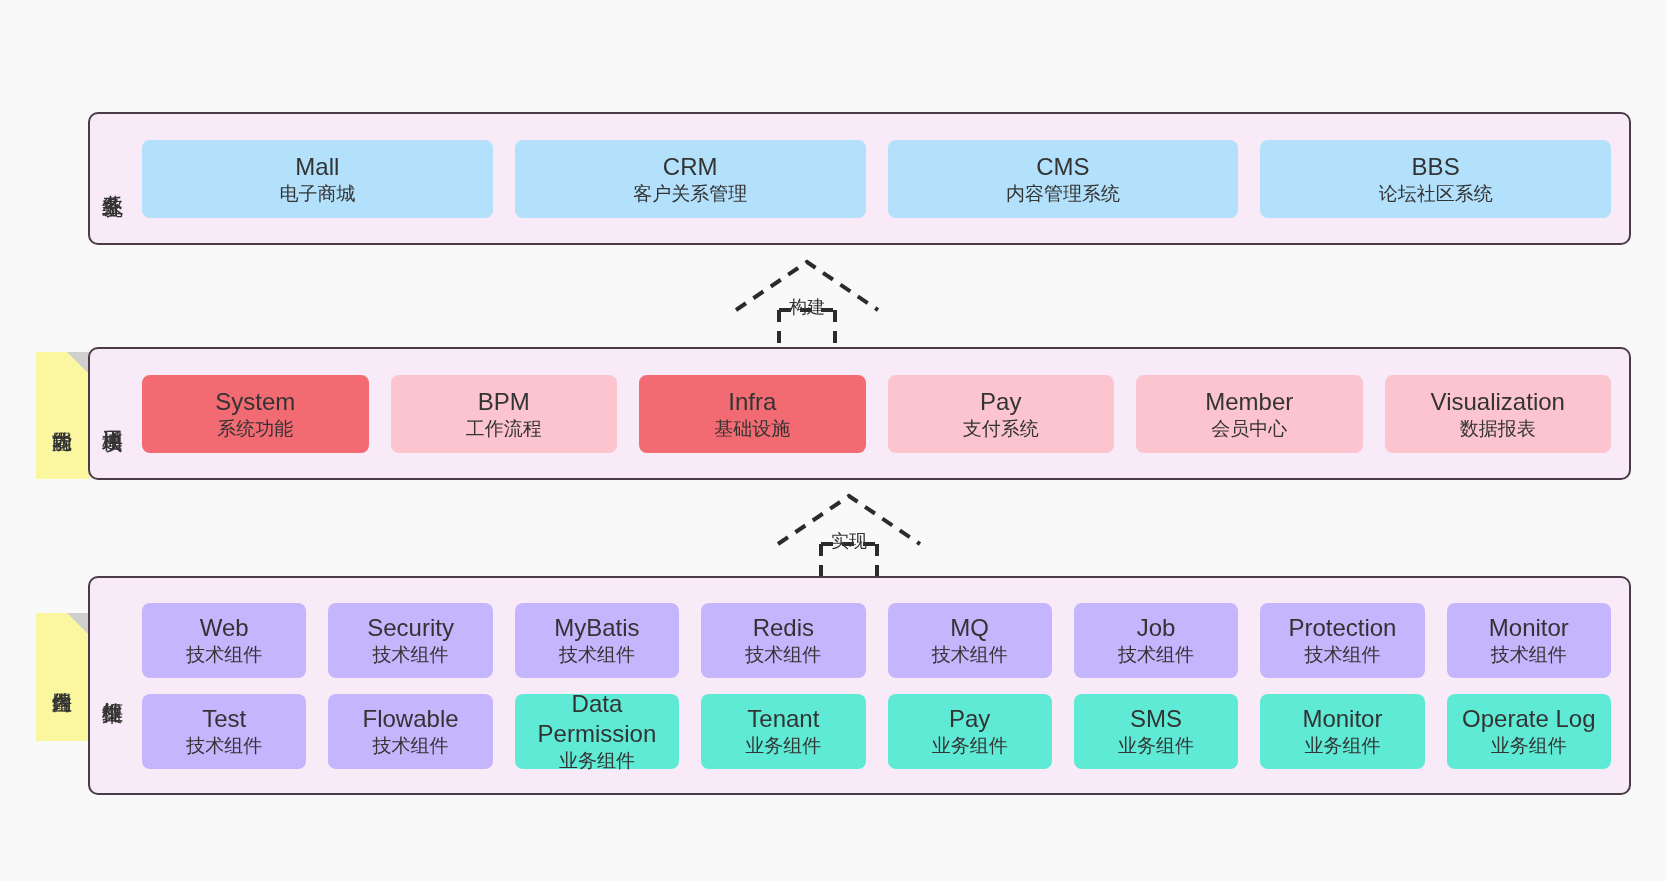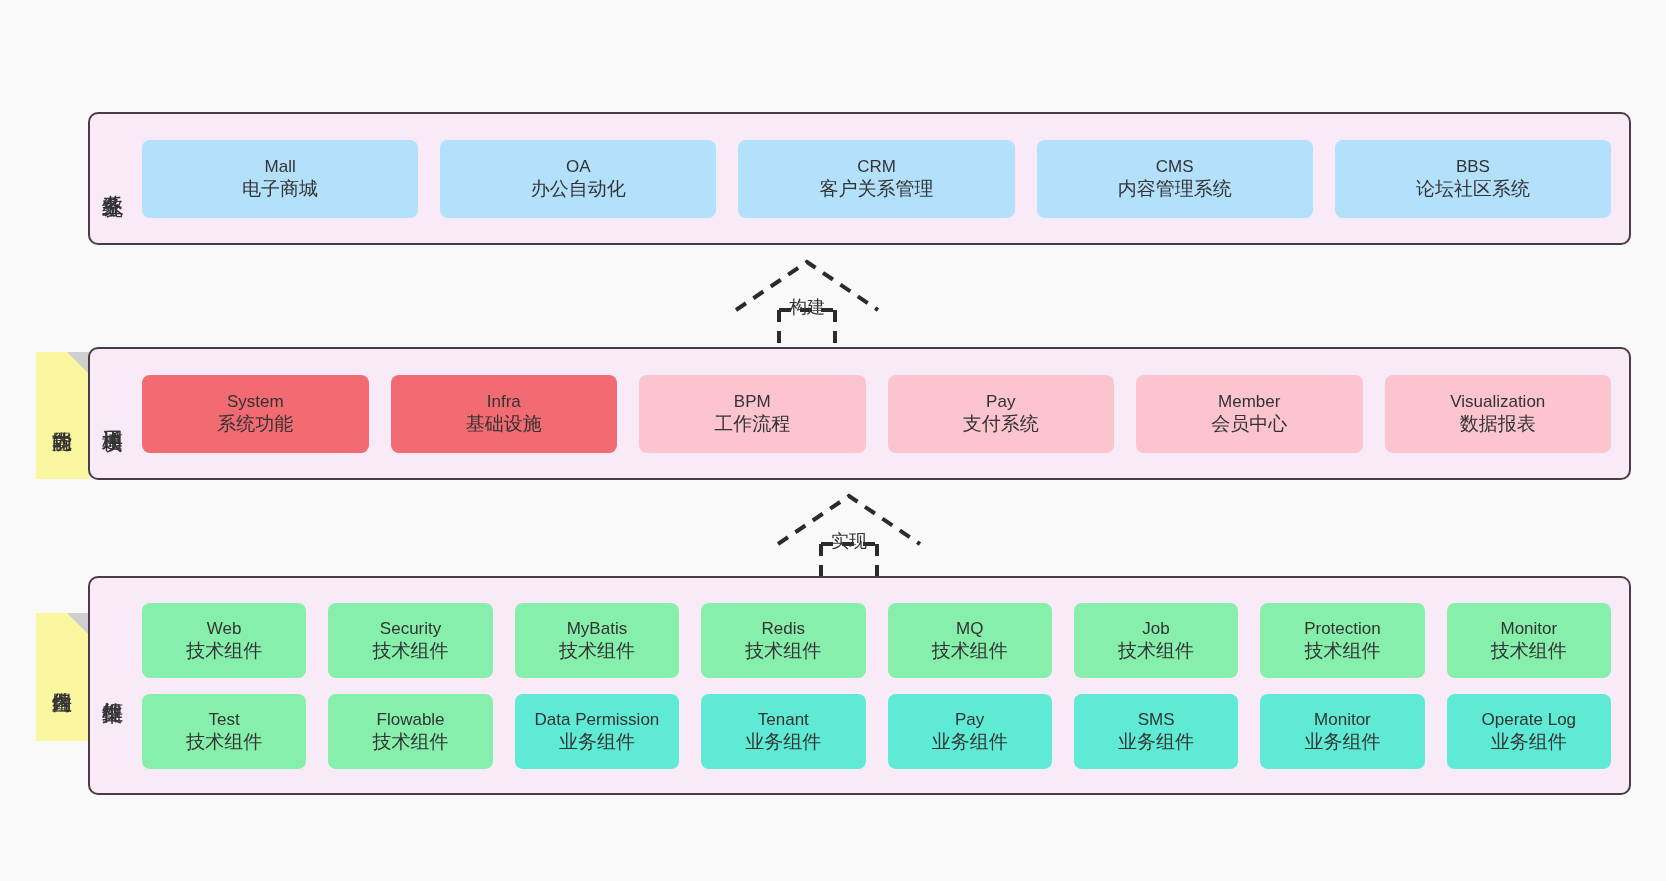--- a/index.html
+++ b/index.html
@@ -60,21 +60,21 @@
     display: flex;
     flex-direction: column;
     align-items: center;
     justify-content: center;
     text-align: center;
     box-sizing: border-box;
     padding: 6px 4px;
     line-height: 1.24;
   }
   .cell .en {
-    font-size: 17px;
+    font-size: 24px;
     color: #333333;
   }
   .cell .cn {
     font-size: 19px;
     color: #333333;
   }
 
   
   #layer-business {
     left: 88px;
@@ -103,21 +103,21 @@
   }
 
   
   #layer-framework {
     left: 88px;
     top: 576px;
     width: 1543px;
     height: 219px;
   }
   #layer-framework .cell {
-    background: #86efac;
+    background: #c4b5fd;
     height: 75px;
   }
   #layer-framework .cell.light {
     background: #5eead4;
   }
 
   
   .sticky {
     position: absolute;
     background: #fbf7a0;
@@ -194,24 +194,20 @@
 </head>
 <body>
 
 <div class="layer" id="layer-business">
   <div class="layer-title">业务系统</div>
   <div class="cells">
     <div class="cell-row">
       <div class="cell">
         <span class="en">Mall</span>
         <span class="cn">电子商城</span>
-      </div>
-      <div class="cell">
-        <span class="en">OA</span>
-        <span class="cn">办公自动化</span>
       </div>
       <div class="cell">
         <span class="en">CRM</span>
         <span class="cn">客户关系管理</span>
       </div>
       <div class="cell">
         <span class="en">CMS</span>
         <span class="cn">内容管理系统</span>
       </div>
       <div class="cell">
@@ -240,27 +236,27 @@
 </div>
 
 <div class="layer" id="layer-common">
   <div class="layer-title">通用模块</div>
   <div class="cells">
     <div class="cell-row">
       <div class="cell strong">
         <span class="en">System</span>
         <span class="cn">系统功能</span>
       </div>
+      <div class="cell">
+        <span class="en">BPM</span>
+        <span class="cn">工作流程</span>
+      </div>
       <div class="cell strong">
         <span class="en">Infra</span>
         <span class="cn">基础设施</span>
-      </div>
-      <div class="cell">
-        <span class="en">BPM</span>
-        <span class="cn">工作流程</span>
       </div>
       <div class="cell">
         <span class="en">Pay</span>
         <span class="cn">支付系统</span>
       </div>
       <div class="cell">
         <span class="en">Member</span>
         <span class="cn">会员中心</span>
       </div>
       <div class="cell">

